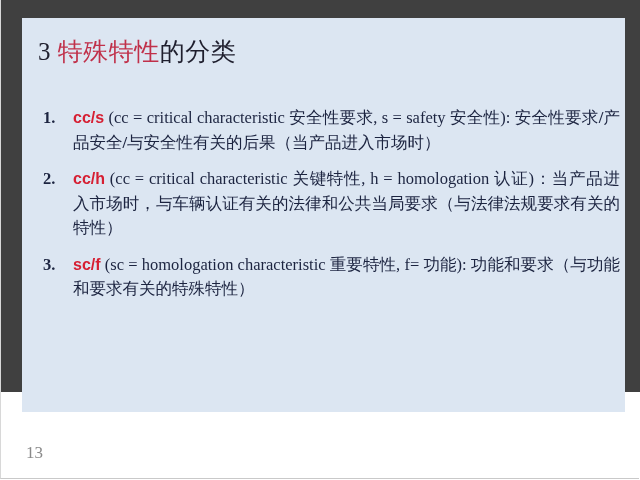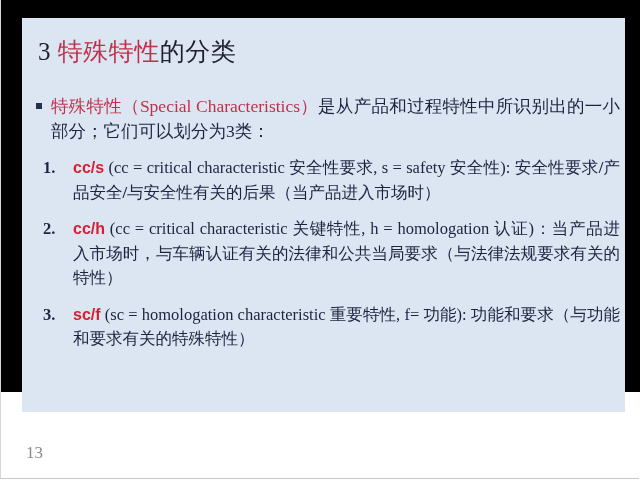--- a/index.html
+++ b/index.html
@@ -11,21 +11,21 @@
     width: 640px;
     height: 480px;
     overflow: hidden;
     font-family: "Liberation Serif", "DejaVu Serif", serif;
   }
 
   #slide-root {
     position: relative;
     width: 640px;
     height: 392px;
-    background: #000000;
+    background: #404040;
     box-sizing: border-box;
     text-decoration: underline;
   }
 
   
   #page-frame {
     position: absolute;
     left: 0px;
     top: 0px;
     width: 639px;
@@ -140,23 +140,20 @@
 <div id="slide-root">
 
   <div id="page-frame"></div>
 
   <div id="slide-canvas">
 
     <div class="slide-title"><span class="t-dark">3 </span><span class="t-red">特殊特性</span><span class="t-dark">的分类</span></div>
 
     <div class="body-list">
 
-      <div class="lvl1-item">
-        <span class="sq-bullet"></span><span class="t-red">特殊特性（Special Characteristics）</span><span>是从产品和过程特性中所识别出的一小部分；它们可以划分为3类：</span>
-      </div>
 
       <ol class="num-list">
 
         <li class="num-item">
           <span class="num-marker">1.</span><span class="code-red">cc/s</span><span class="en"> (cc = critical characteristic 安全性要求, s = safety 安全性): </span><span>安全性要求</span><span class="bold-slash">/</span><span>产品安全</span><span class="bold-slash">/</span><span>与安全性有关的后果（当产品进入市场时）</span>
         </li>
 
         <li class="num-item">
           <span class="num-marker">2.</span><span class="code-red">cc/h</span><span class="en"> (cc = critical characteristic 关键特性, h = homologation 认证)：</span><span>当产品进入市场时，与车辆认证有关的法律和公共当局要求（与法律法规要求有关的特性）</span>
         </li>

